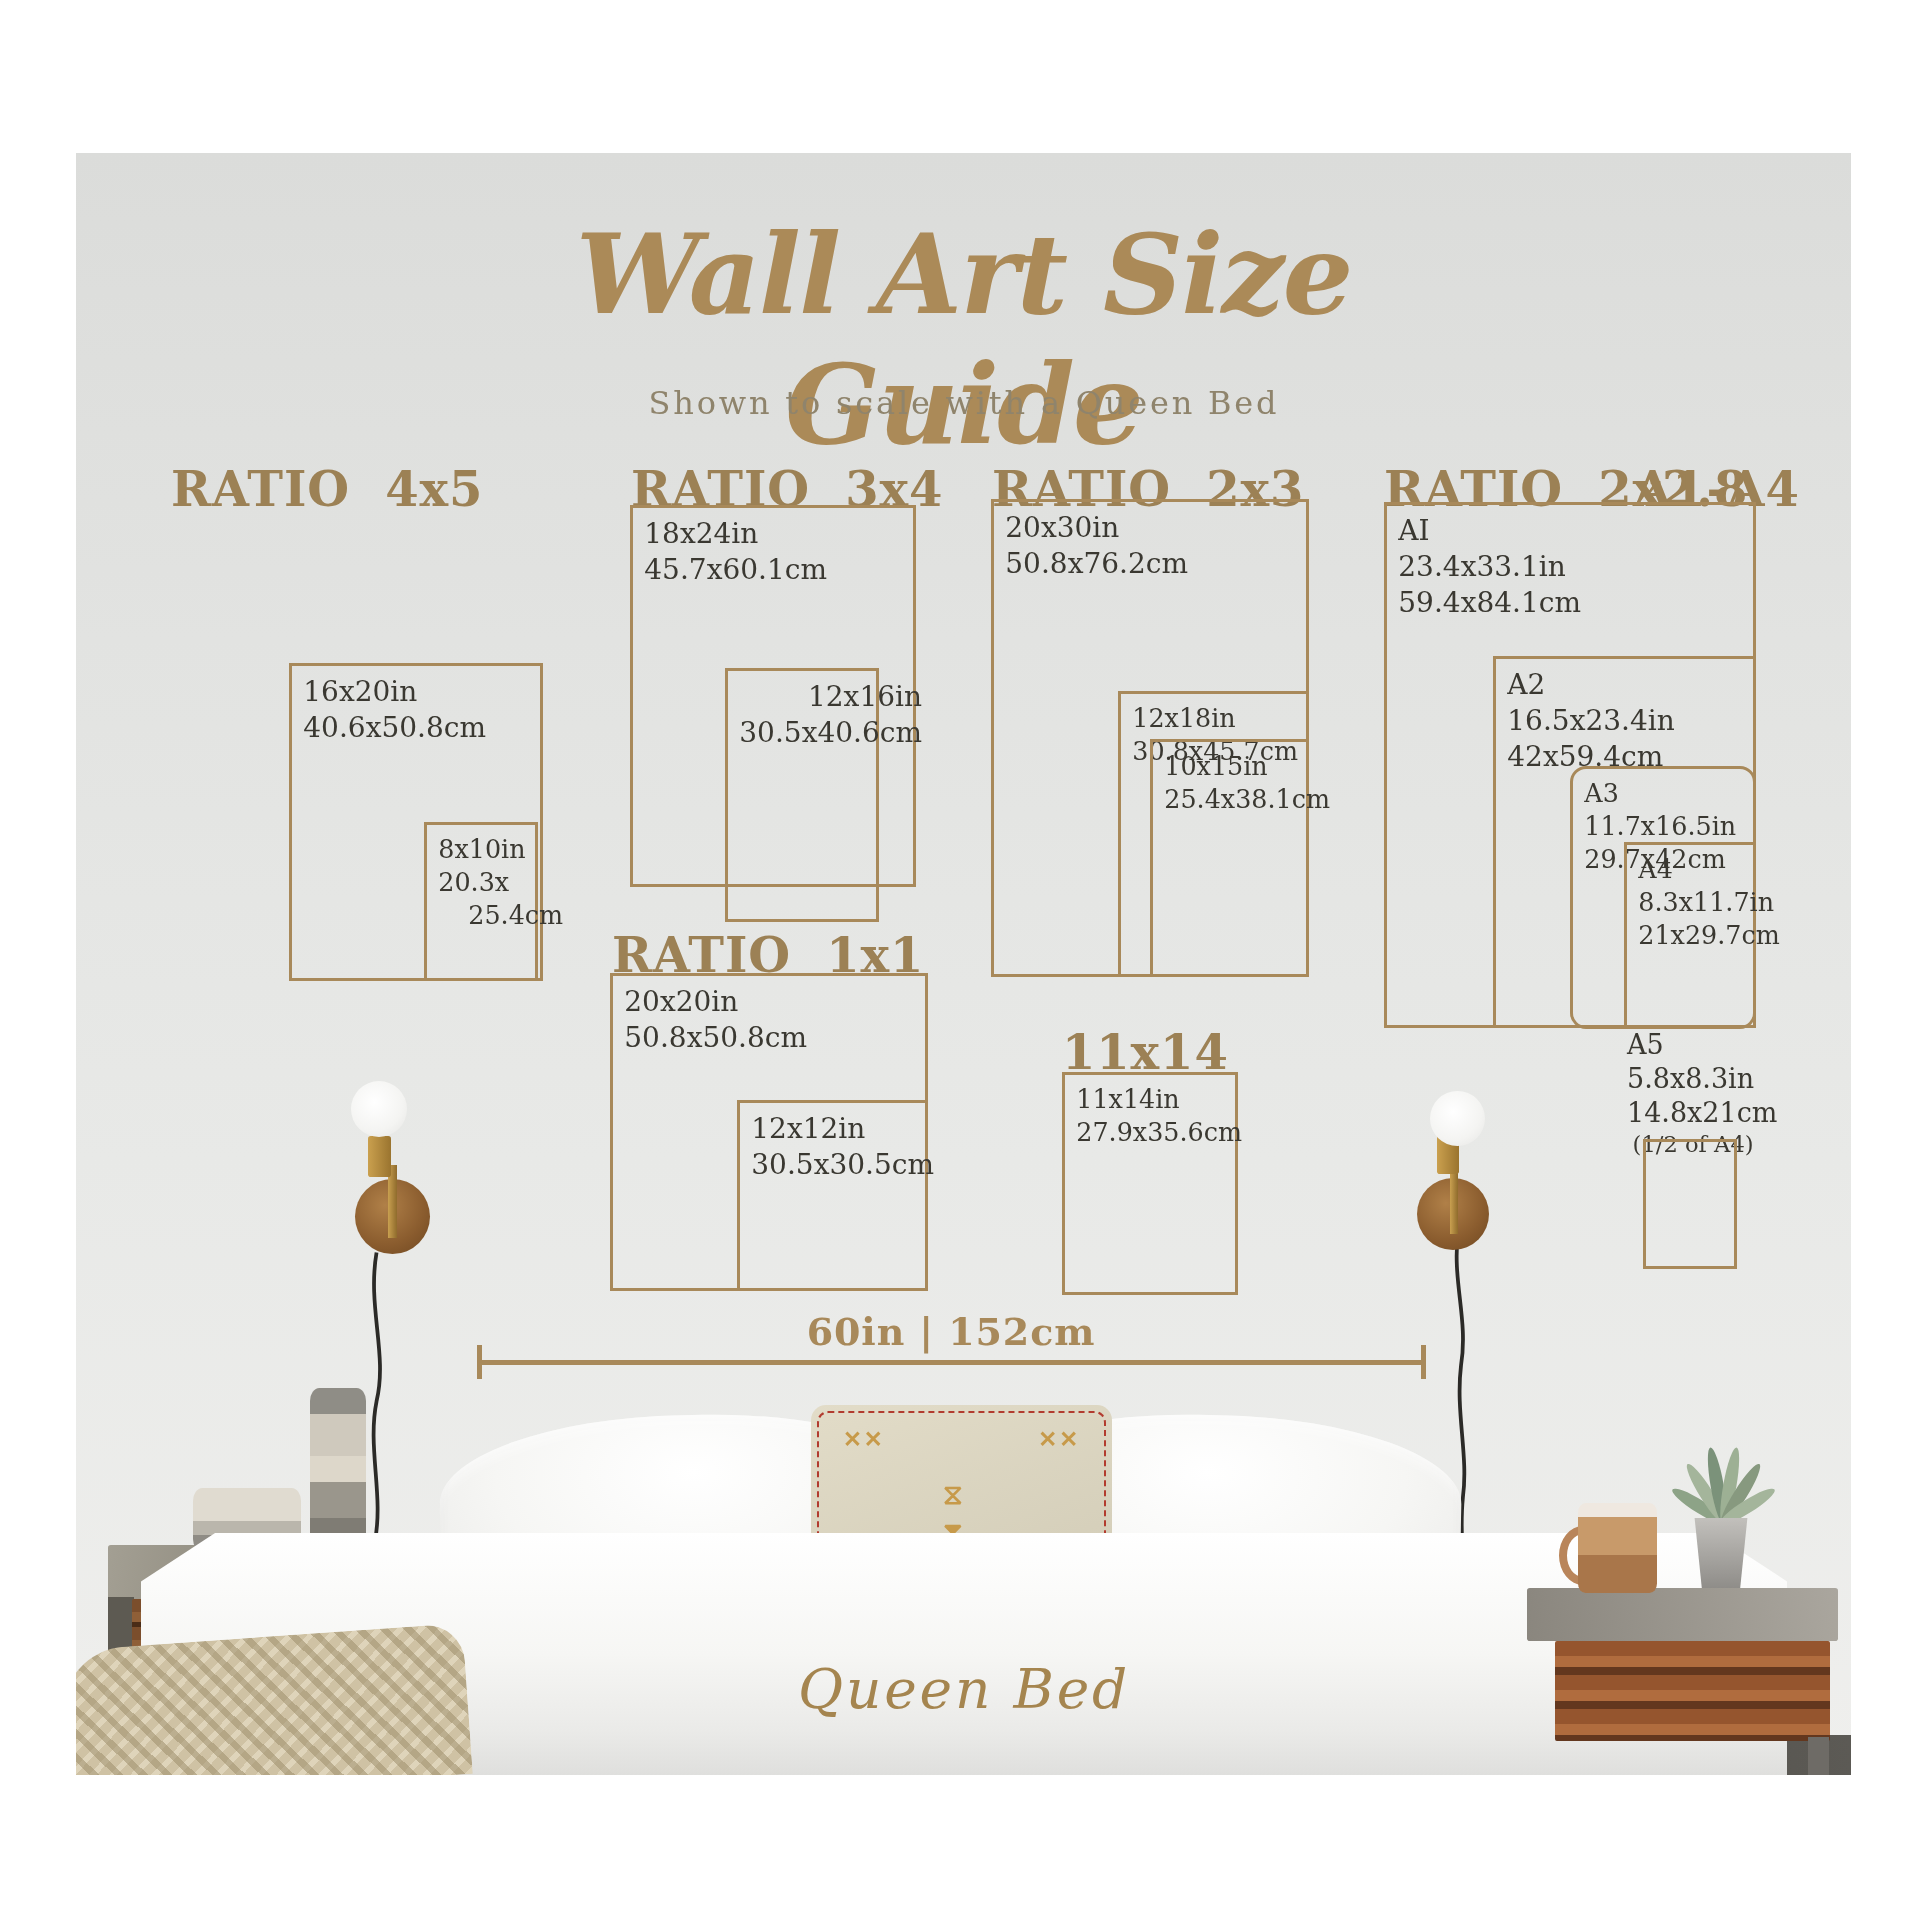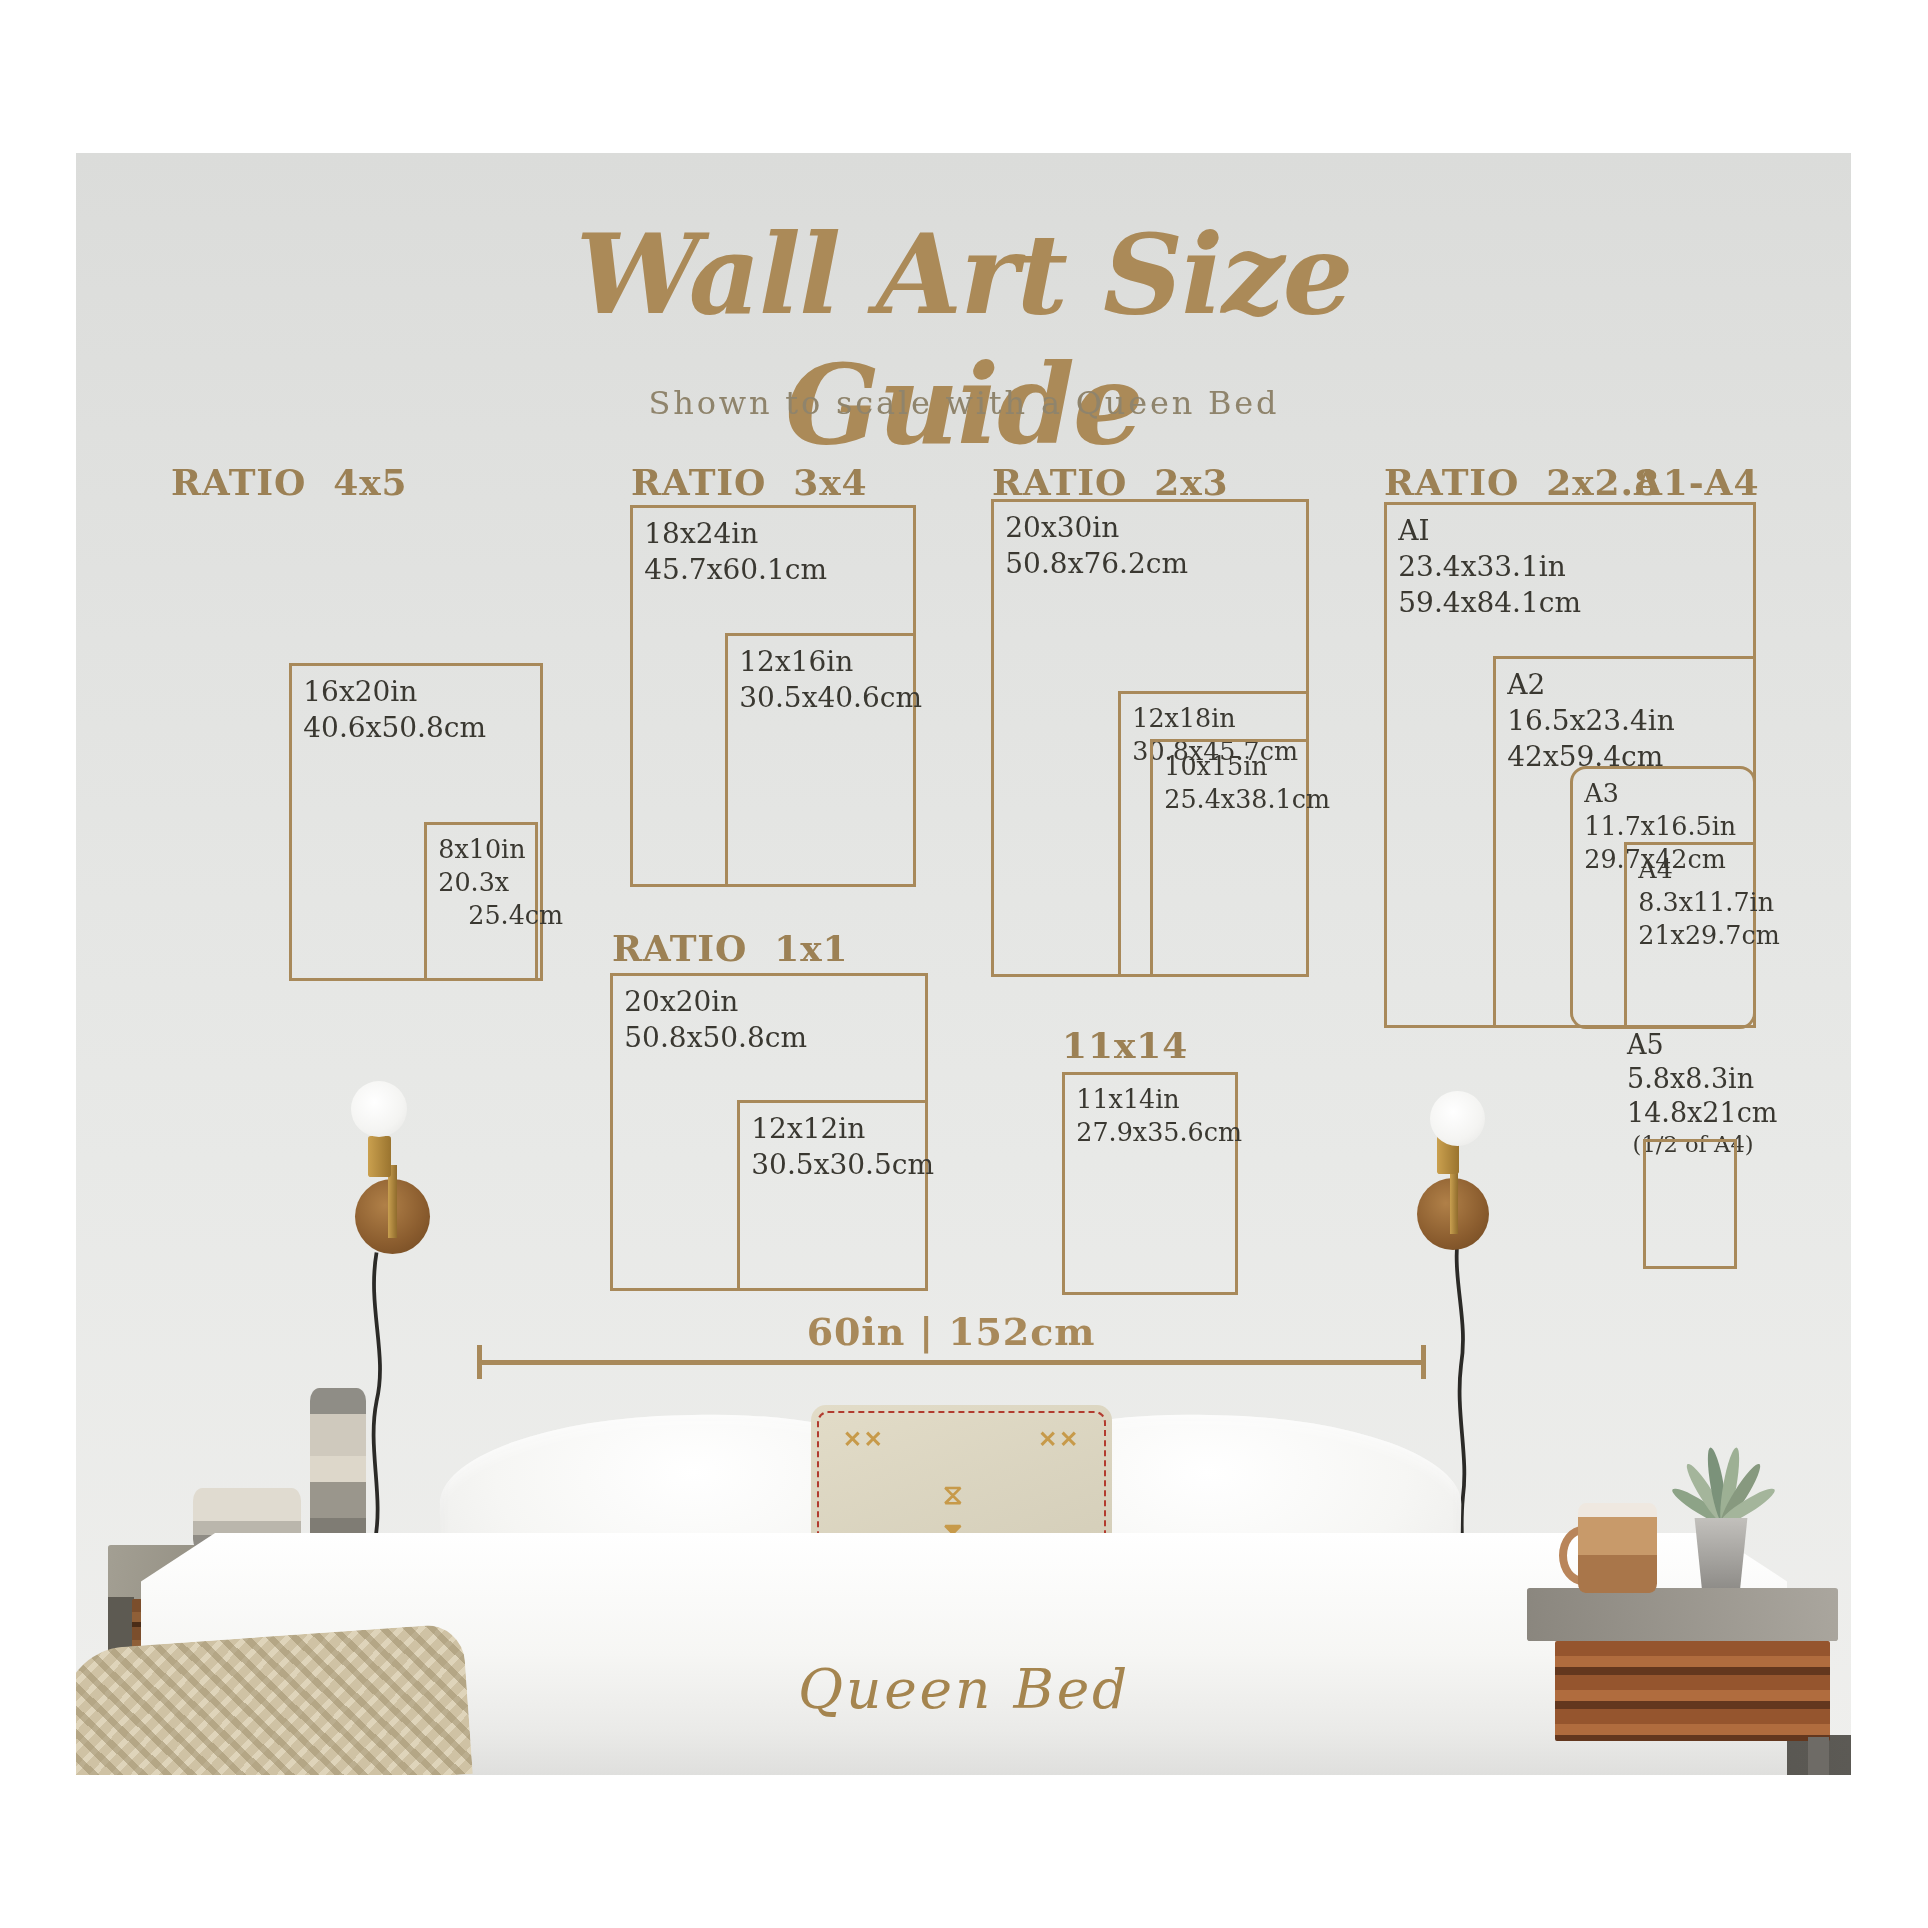--- a/index.html
+++ b/index.html
@@ -8,21 +8,21 @@
   
   #photo{position:absolute;left:76px;top:153px;width:1775px;height:1622px;overflow:hidden;
          background:linear-gradient(180deg,#dbdcda 0%,#e2e3e1 30%,#e8e9e7 62%,#efefed 100%);}
   .abs{position:absolute;}
   
   .frame{position:absolute;border:3.8px solid #a8895a;box-sizing:border-box;}
   .lab{position:absolute;top:7.5px;left:11.3px;color:#3a3831;font-size:28px;line-height:36px;white-space:nowrap;}
   .lab.small{font-size:25.4px;line-height:33px;}
   .lab .ln{display:block;}
   .lab .indent{padding-left:30px;}
-  .gtitle{position:absolute;font-weight:bold;font-size:36px;letter-spacing:0.9px;color:#9c8155;white-space:pre;}
+  .gtitle{position:absolute;font-weight:bold;font-size:48px;letter-spacing:0.9px;color:#9c8155;white-space:pre;}
   #main-title{position:absolute;left:395px;top:209px;width:1137px;text-align:center;
               font-size:111px;font-weight:bold;font-style:italic;color:#ab8a58;letter-spacing:-1.9px;}
   #subtitle{position:absolute;left:493px;top:384px;width:942px;text-align:center;
             font-size:32px;letter-spacing:2.8px;color:#8f846c;}
   #a5block{position:absolute;left:1627px;top:1028px;color:#3a3831;font-size:27px;line-height:34px;}
   #a5block .fine{font-size:22.6px;line-height:28px;padding-left:5.6px;}
   #measure-text{position:absolute;left:477px;top:1309px;width:948px;text-align:center;
                 font-size:38px;font-weight:bold;color:#a8895a;letter-spacing:0.9px;}
   .mline{position:absolute;background:#a8895a;}
   #queen-bed{position:absolute;left:772px;top:1657px;width:358px;text-align:right;
@@ -126,21 +126,21 @@
     </div>
   </div>
 
   <div class="gtitle" style="left:631px;top:461px;">RATIO  3x4</div>
   <div class="frame" style="left:630px;top:505px;width:286px;height:382px;">
     <div class="lab">
       <span class="ln">18x24in</span>
       <span class="ln">45.7x60.1cm</span>
     </div>
   </div>
-  <div class="frame" style="left:725px;top:633px;width:191px;height:254px;">
+  <div class="frame" style="left:725px;top:668px;width:154px;height:254px;text-align:right;">
     <div class="lab">
       <span class="ln">12x16in</span>
       <span class="ln">30.5x40.6cm</span>
     </div>
   </div>
 
   <div class="gtitle" style="left:992px;top:461px;">RATIO  2x3</div>
   <div class="frame" style="left:991px;top:499px;width:318px;height:478px;">
     <div class="lab">
       <span class="ln">20x30in</span>

